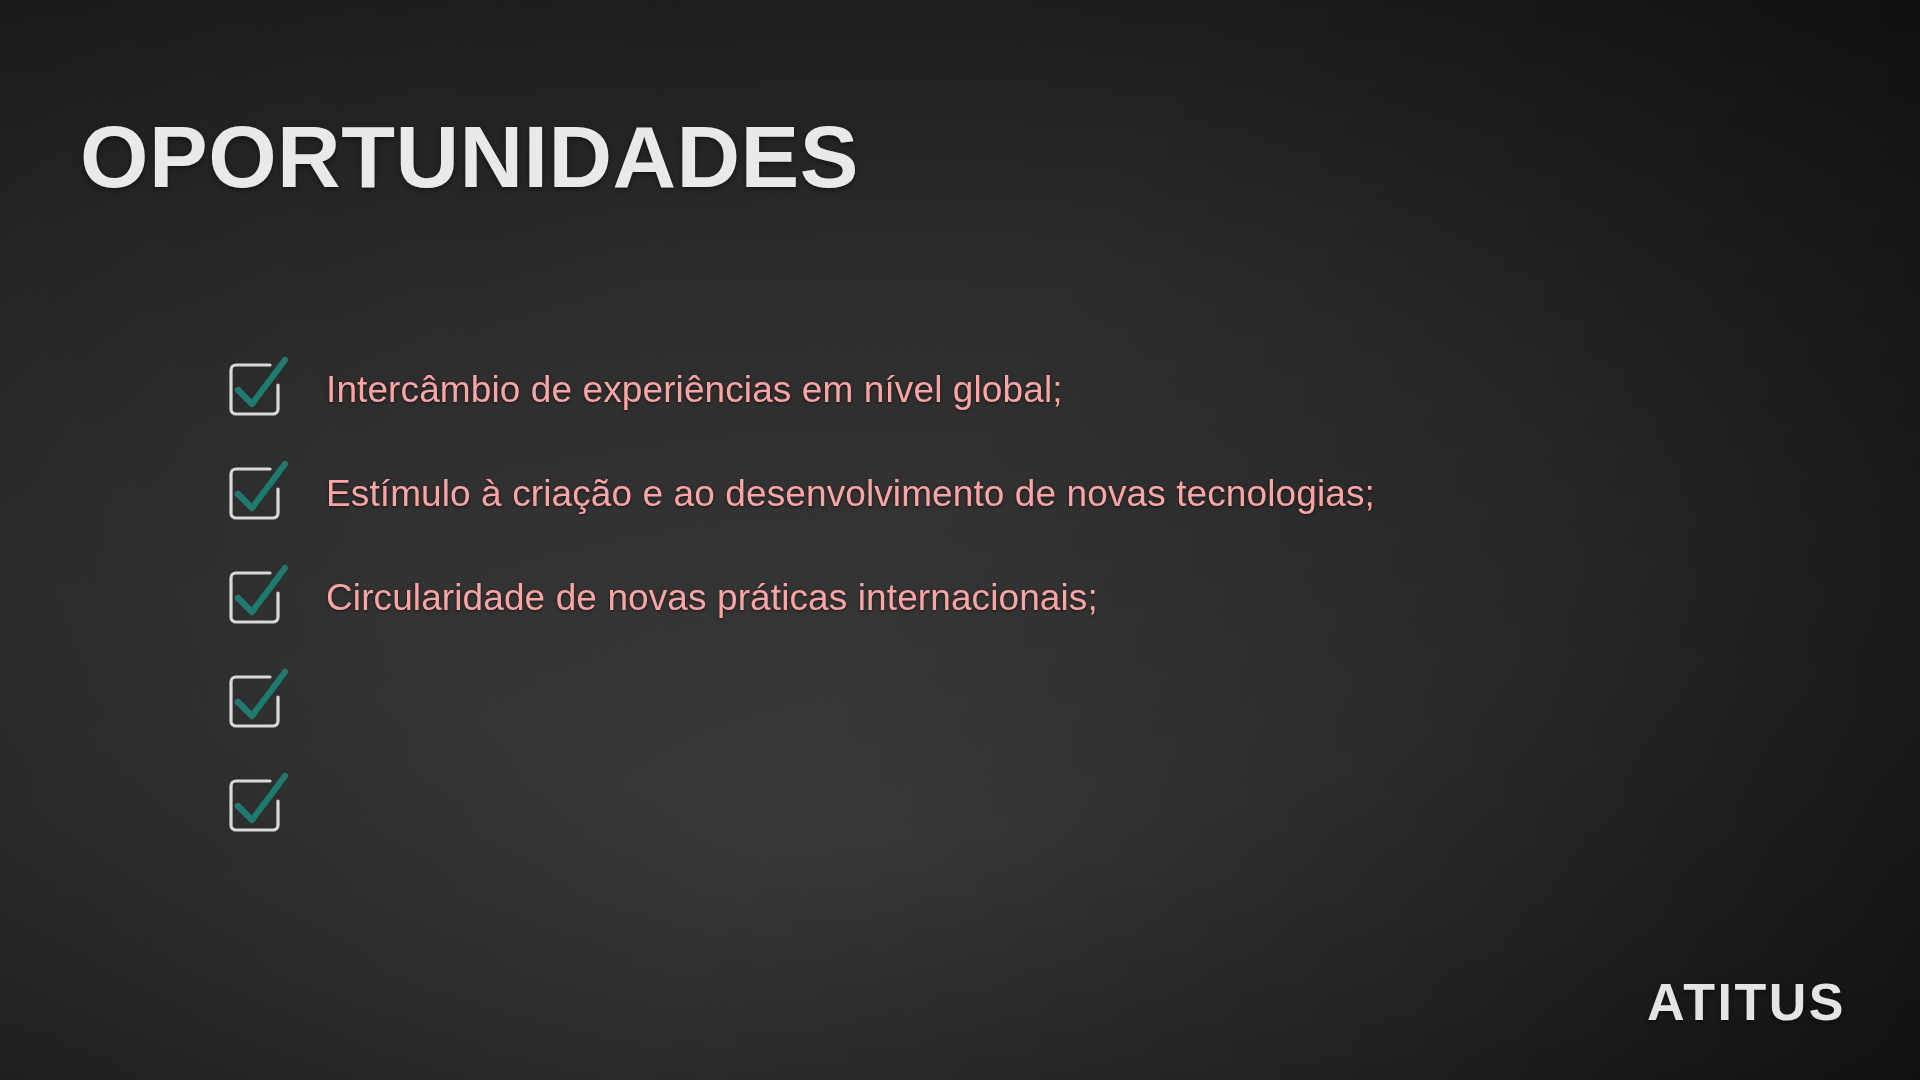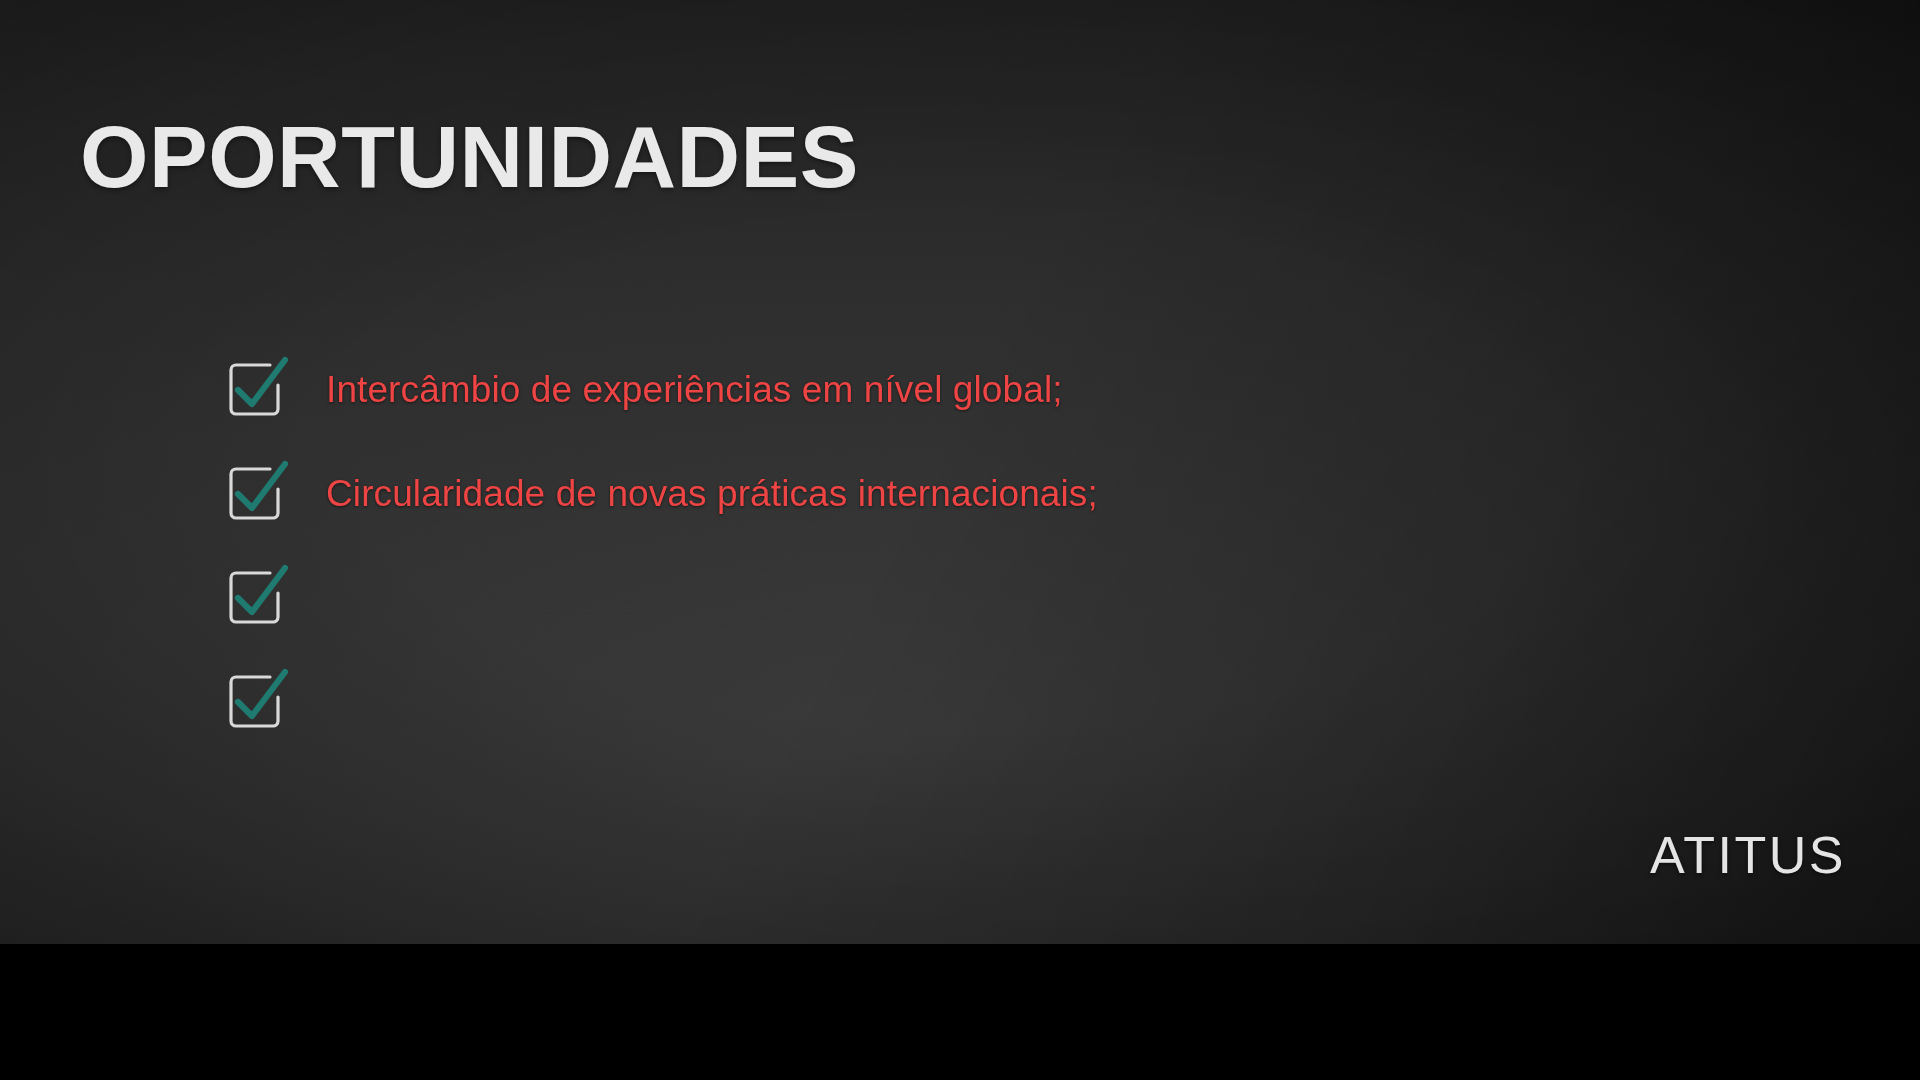--- a/index.html
+++ b/index.html
@@ -5,21 +5,21 @@
 <style>
   html, body {
     margin: 0;
     padding: 0;
     background: #000;
   }
 
   #slide {
     position: relative;
     width: 1920px;
-    height: 944px;
+    height: 1080px;
     overflow: hidden;
     background-color: #2b2b2b;
     font-family: "Liberation Sans", "DejaVu Sans", sans-serif;
     -webkit-font-smoothing: antialiased;
   }
 
   
   .bg-base {
     position: absolute;
     inset: 0;
@@ -126,38 +126,38 @@
   .checkbox-icon svg {
     display: block;
     width: 62px;
     height: 62px;
     overflow: visible;
   }
 
   .bullet-text {
     font-size: 37px;
     font-weight: 400;
-    color: #ef4444;
+    color: #fca5a5;
     letter-spacing: 0.1px;
     line-height: 1.2;
     text-shadow: 0 1px 3px rgba(0,0,0,0.55);
     white-space: nowrap;
   }
 
   .bullet-text .ital {
     font-style: italic;
   }
 
   
   .brand-logo {
     position: absolute;
     right: 74px;
-    bottom: 63px;
+    bottom: 52px;
     font-size: 52px;
-    font-weight: 400;
+    font-weight: 700;
     letter-spacing: 2.5px;
     color: #e4e4e4;
     text-shadow: 0 2px 4px rgba(0,0,0,0.5);
     line-height: 1;
     margin-top: 45px;
   }
 </style>
 </head>
 <body>
 
@@ -175,20 +175,29 @@
     <div class="bullet-row">
       <span class="checkbox-icon">
         <svg viewBox="0 0 62 62" xmlns="http://www.w3.org/2000/svg" aria-hidden="true">
           <path d="M44 6 H10 a5 5 0 0 0 -5 5 V50 a5 5 0 0 0 5 5 H47 a5 5 0 0 0 5 -5 V26" fill="none" stroke="#d9d9d9" stroke-width="3.2" stroke-linecap="round" stroke-linejoin="round"></path>
           <path d="M12 31 L26 45 L59 1" fill="none" stroke="#1f7a70" stroke-width="6.2" stroke-linecap="round" stroke-linejoin="round"></path>
         </svg>
       </span>
       <span class="bullet-text">Intercâmbio de experiências em nível global;</span>
     </div>
 
+    <div class="bullet-row">
+      <span class="checkbox-icon">
+        <svg viewBox="0 0 62 62" xmlns="http://www.w3.org/2000/svg" aria-hidden="true">
+          <path d="M44 6 H10 a5 5 0 0 0 -5 5 V50 a5 5 0 0 0 5 5 H47 a5 5 0 0 0 5 -5 V26" fill="none" stroke="#d9d9d9" stroke-width="3.2" stroke-linecap="round" stroke-linejoin="round"></path>
+          <path d="M12 31 L26 45 L59 1" fill="none" stroke="#1f7a70" stroke-width="6.2" stroke-linecap="round" stroke-linejoin="round"></path>
+        </svg>
+      </span>
+      <span class="bullet-text">Estímulo à criação e ao desenvolvimento de novas tecnologias;</span>
+    </div>
 
     <div class="bullet-row">
       <span class="checkbox-icon">
         <svg viewBox="0 0 62 62" xmlns="http://www.w3.org/2000/svg" aria-hidden="true">
           <path d="M44 6 H10 a5 5 0 0 0 -5 5 V50 a5 5 0 0 0 5 5 H47 a5 5 0 0 0 5 -5 V26" fill="none" stroke="#d9d9d9" stroke-width="3.2" stroke-linecap="round" stroke-linejoin="round"></path>
           <path d="M12 31 L26 45 L59 1" fill="none" stroke="#1f7a70" stroke-width="6.2" stroke-linecap="round" stroke-linejoin="round"></path>
         </svg>
       </span>
       <span class="bullet-text">Circularidade de novas práticas internacionais;</span>
     </div>

